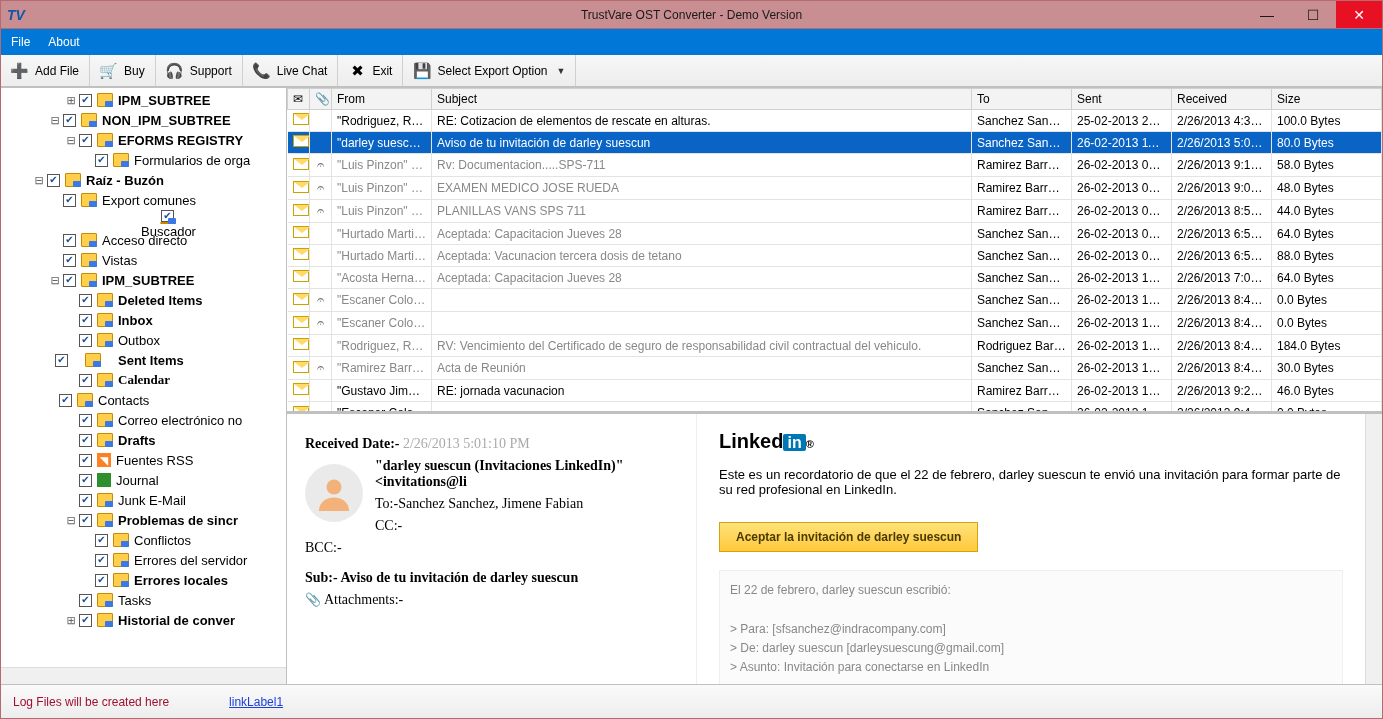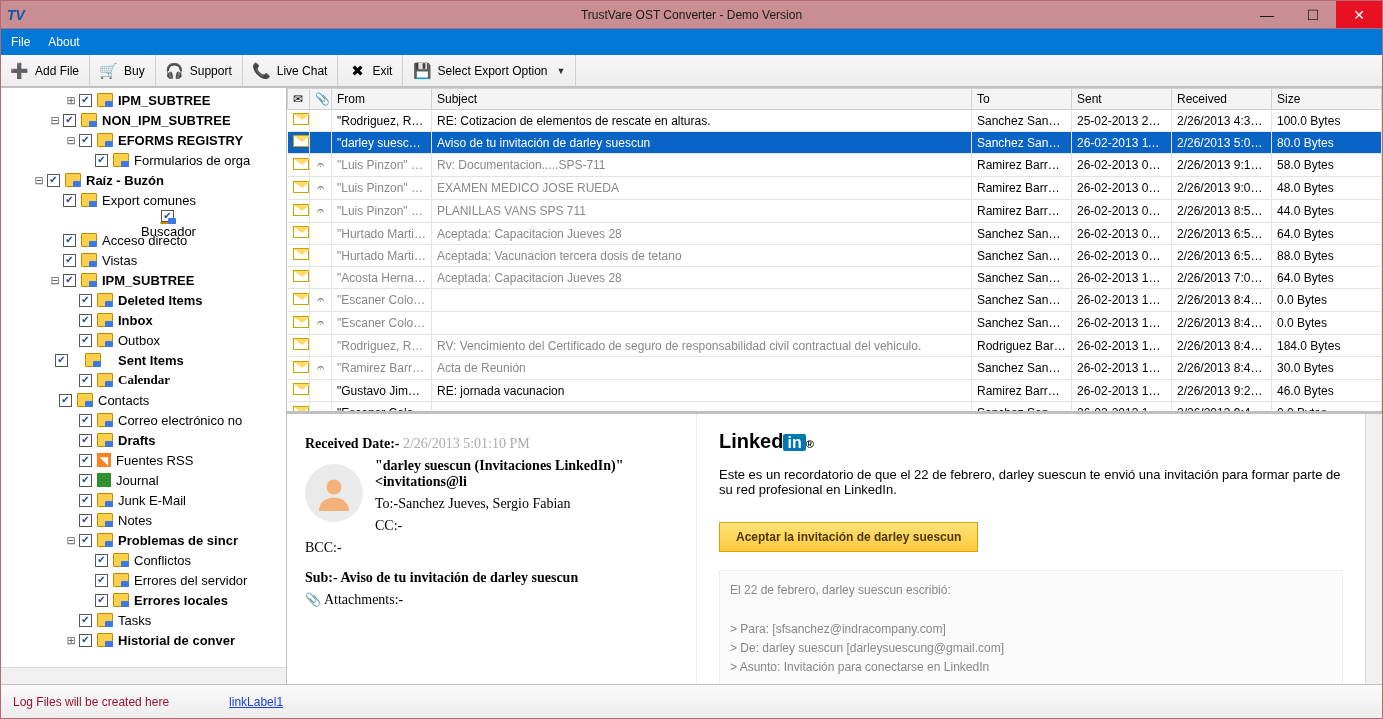--- a/index.html
+++ b/index.html
@@ -232,26 +232,20 @@
             <span class="journal-icon"></span>
             <span style="margin-left: 2px;">Journal</span>
           </div>
           <div class="tree-row" style="padding-left: 64px;">
             <span class="tw" style="width: 12px;"></span>
             <span class="chk"></span>
             <span class="folder-icon blue"></span>
             <span style="margin-left: 2px;">Junk E-Mail</span>
           </div>
           <div class="tree-row" style="padding-left: 64px;">
-            <span class="tw" style="width: 12px;"></span>
-            <span class="chk"></span>
-            <span class="folder-icon blue"></span>
-            <span style="margin-left: 2px;">Notes</span>
-          </div>
-          <div class="tree-row" style="padding-left: 64px;">
             <span class="tw" style="width: 12px;">⊟</span>
             <span class="chk"></span>
             <span class="folder-icon blue"></span>
             <span class="bold" style="margin-left: 2px;">Problemas de sincr</span>
           </div>
           <div class="tree-row" style="padding-left: 80px;">
             <span class="tw" style="width: 12px;"></span>
             <span class="chk"></span>
             <span class="folder-icon blue"></span>
             <span style="margin-left: 2px;">Conflictos</span>
@@ -457,21 +451,21 @@
       <div class="preview">
         <div class="preview-left">
           <div class="pv-row"><b>Received Date:-</b> <span class="pv-blur">2/26/2013 5:01:10 PM</span></div>
           <div class="avatar">
               <svg viewBox="0 0 24 24">
                 <circle cx="12" cy="8" r="5"></circle>
                 <path d="M2 24c0-6 5-9 10-9s10 3 10 9z"></path>
               </svg>
             </div>
           <div class="pv-row"><b style="font-style:normal;">"darley suescun (Invitaciones LinkedIn)" &lt;invitations@li</b></div>
-          <div class="pv-row"><span>To:-</span><span>Sanchez Jueves, Sergio Fabian</span></div>
+          <div class="pv-row"><span>To:-</span><span>Sanchez Sanchez, Jimene Fabian</span></div>
           <div class="pv-row"><span>CC:-</span></div>
           <div class="pv-row"><span>BCC:-</span></div>
           <div class="pv-row" style="clear:both;margin-top:14px;"><b><span>Sub:-</span> <span>Aviso de tu invitación de darley suescun</span></b></div>
           <div class="pv-row"><span class="clip">📎</span> <span>Attachments:-</span></div>
         </div>
         <div class="preview-right">
           <div class="linkedin-logo">Linked<span class="in">in</span><span style="font-size:11px;">®</span></div>
           <p style="margin-top:14px;">Este es un recordatorio de que el 22 de febrero, darley suescun te envió una invitación para formar parte de su red profesional en LinkedIn.</p>
           <div class="linkedin-btn">Aceptar la invitación de darley suescun</div>
           <div class="li-box">

